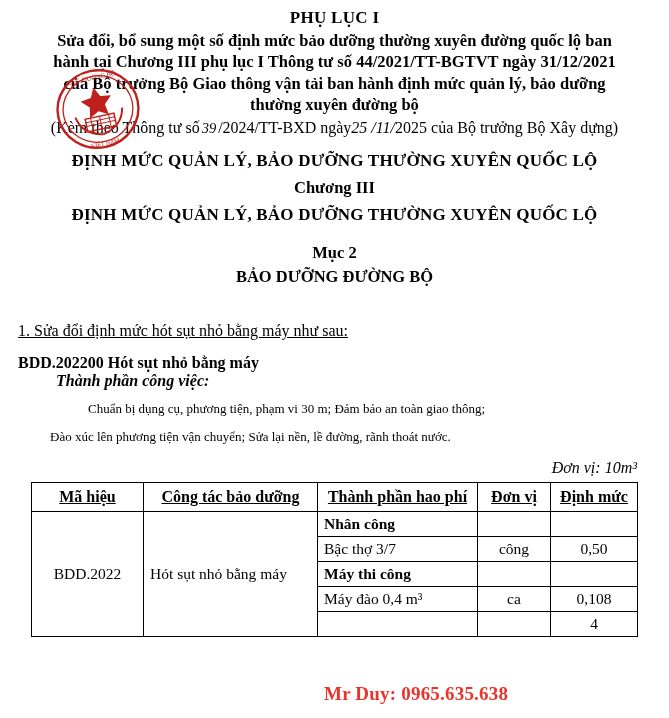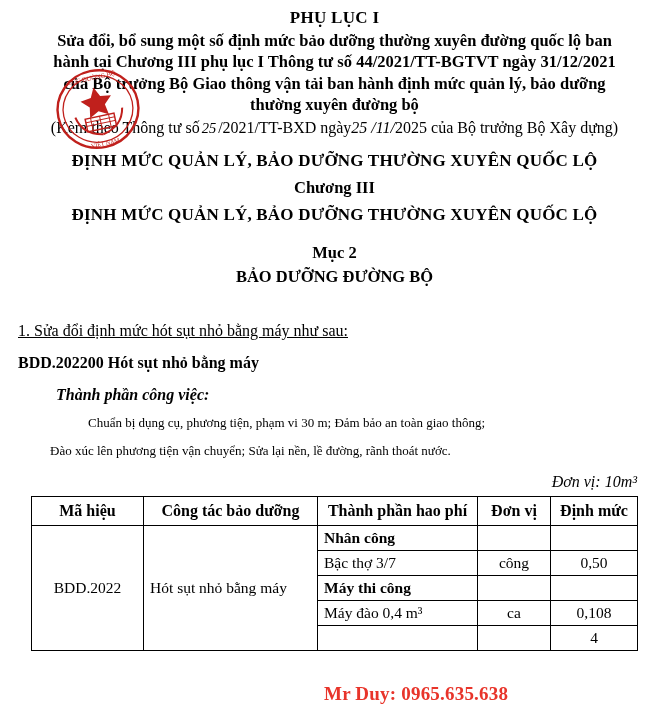--- a/index.html
+++ b/index.html
@@ -94,21 +94,20 @@
   }
   .code-line {
     font-size: 16px;
     font-weight: bold;
     margin-top: 14px;
   }
   .comp-line {
     font-size: 16px;
     font-style: italic;
     font-weight: bold;
-    margin-top: 14px;
     padding-left: 38px;
   }
   .para {
     font-size: 13px;
     margin-top: 10px;
     line-height: 1.42;
     text-indent: 38px;
     margin-left: 32px;
   }
   .para.no-indent {
@@ -131,20 +130,21 @@
     border: 1px solid #000000;
     font-size: 15.5px;
     padding: 3px 6px;
     vertical-align: middle;
   }
   table.norm th {
     text-align: center;
     font-weight: bold;
     font-size: 16px;
     padding: 5px 3px;
+    text-decoration: underline;
   }
   td.c-code { text-align: center; }
   td.c-work { text-align: left; padding-left: 8px; }
   td.c-item { text-align: left; padding-left: 8px; }
   td.c-unit { text-align: center; }
   td.c-norm { text-align: center; }
   .grp {
     font-weight: bold;
   }
   .seal {
@@ -196,21 +196,21 @@
   </div>
 
   <div class="title-block">
     <div class="appendix-title">PHỤ LỤC I</div>
     <div class="subtitle">Sửa đổi, bổ sung một số định mức bảo dưỡng thường xuyên đường quốc lộ ban</div>
     <div class="subtitle">hành tại Chương III phụ lục I Thông tư số 44/2021/TT-BGTVT ngày 31/12/2021</div>
     <div class="subtitle">của Bộ trưởng Bộ Giao thông vận tải ban hành định mức quản lý, bảo dưỡng</div>
     <div class="subtitle">thường xuyên đường bộ</div>
 
     <div class="attached-line">
-      <span>(Kèm theo Thông tư số</span><span class="num hand">25</span><span>/2021/TT-BXD ngày</span><span class="italic hand">25 /11/</span><span>2025</span>
+      <span>(Kèm theo Thông tư số</span><span class="num hand">39</span><span>/2024/TT-BXD ngày</span><span class="italic hand">25 /11/</span><span>2025</span>
       <span>của Bộ trưởng Bộ Xây dựng)</span>
     </div>
   </div>
 
   <div class="heading-1">ĐỊNH MỨC QUẢN LÝ, BẢO DƯỠNG THƯỜNG XUYÊN QUỐC LỘ</div>
   <div class="heading-2">Chương III</div>
   <div class="heading-3">ĐỊNH MỨC QUẢN LÝ, BẢO DƯỠNG THƯỜNG XUYÊN QUỐC LỘ</div>
   <div class="heading-4">Mục 2</div>
   <div class="heading-5">BẢO DƯỠNG ĐƯỜNG BỘ</div>
 

